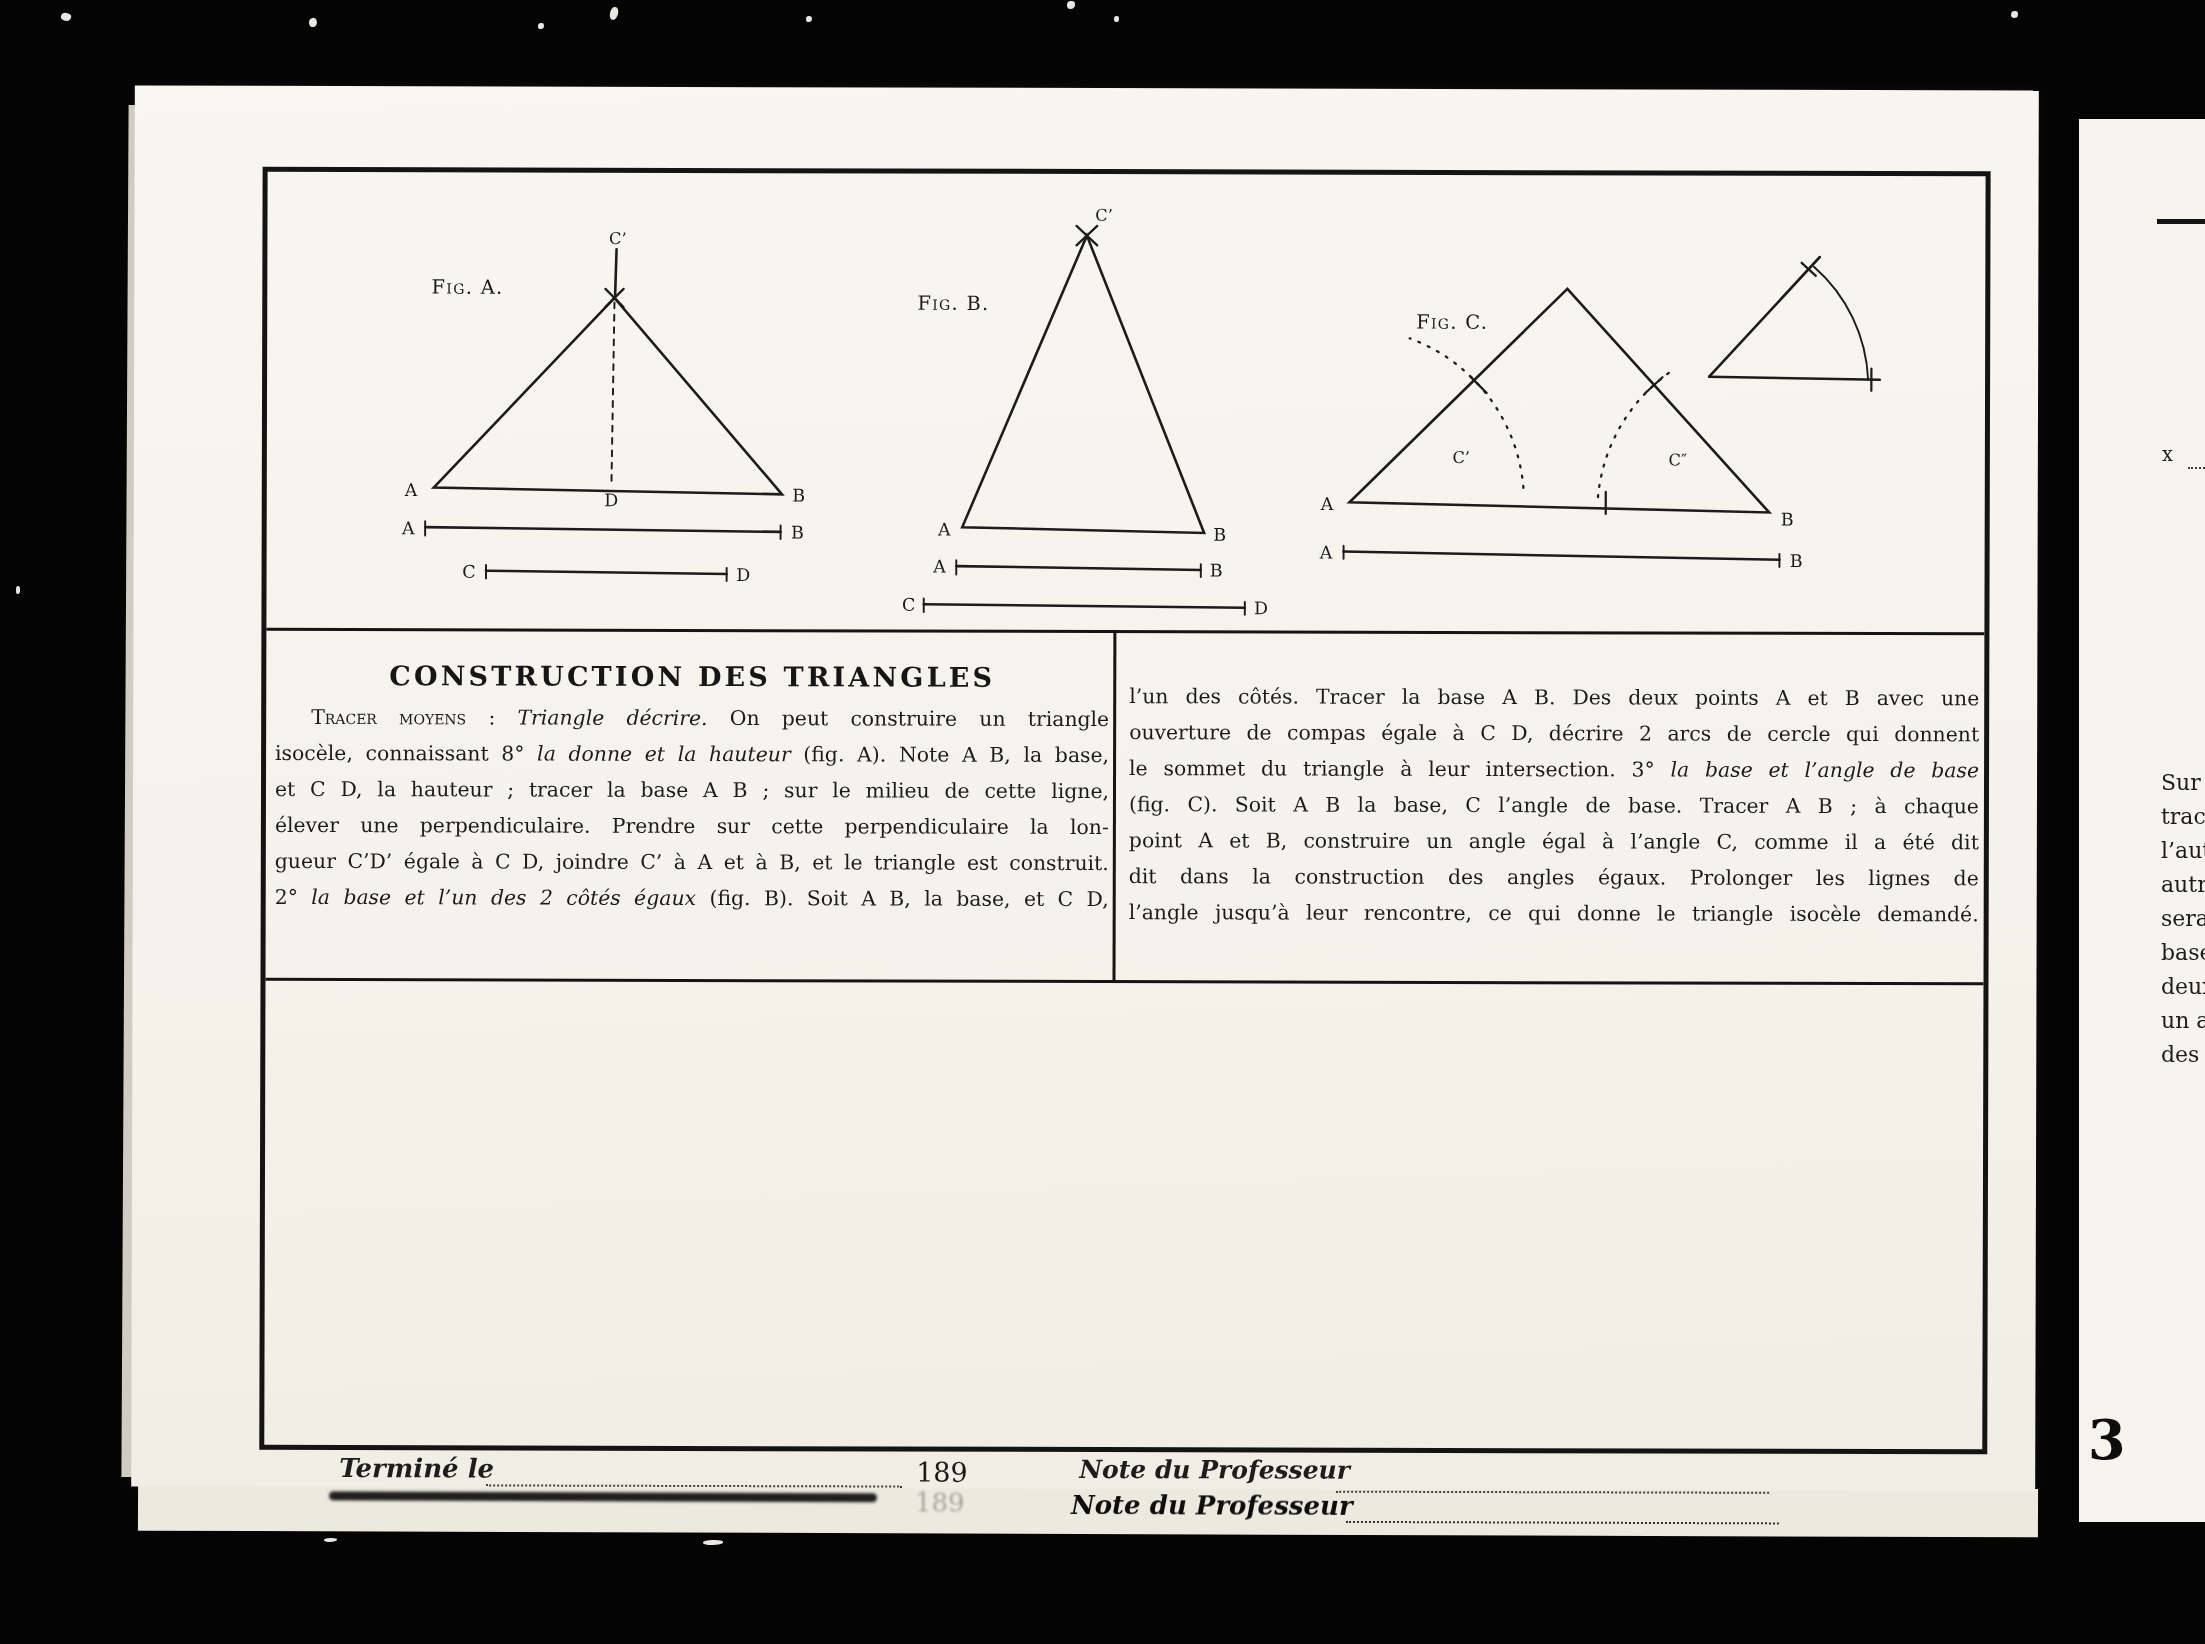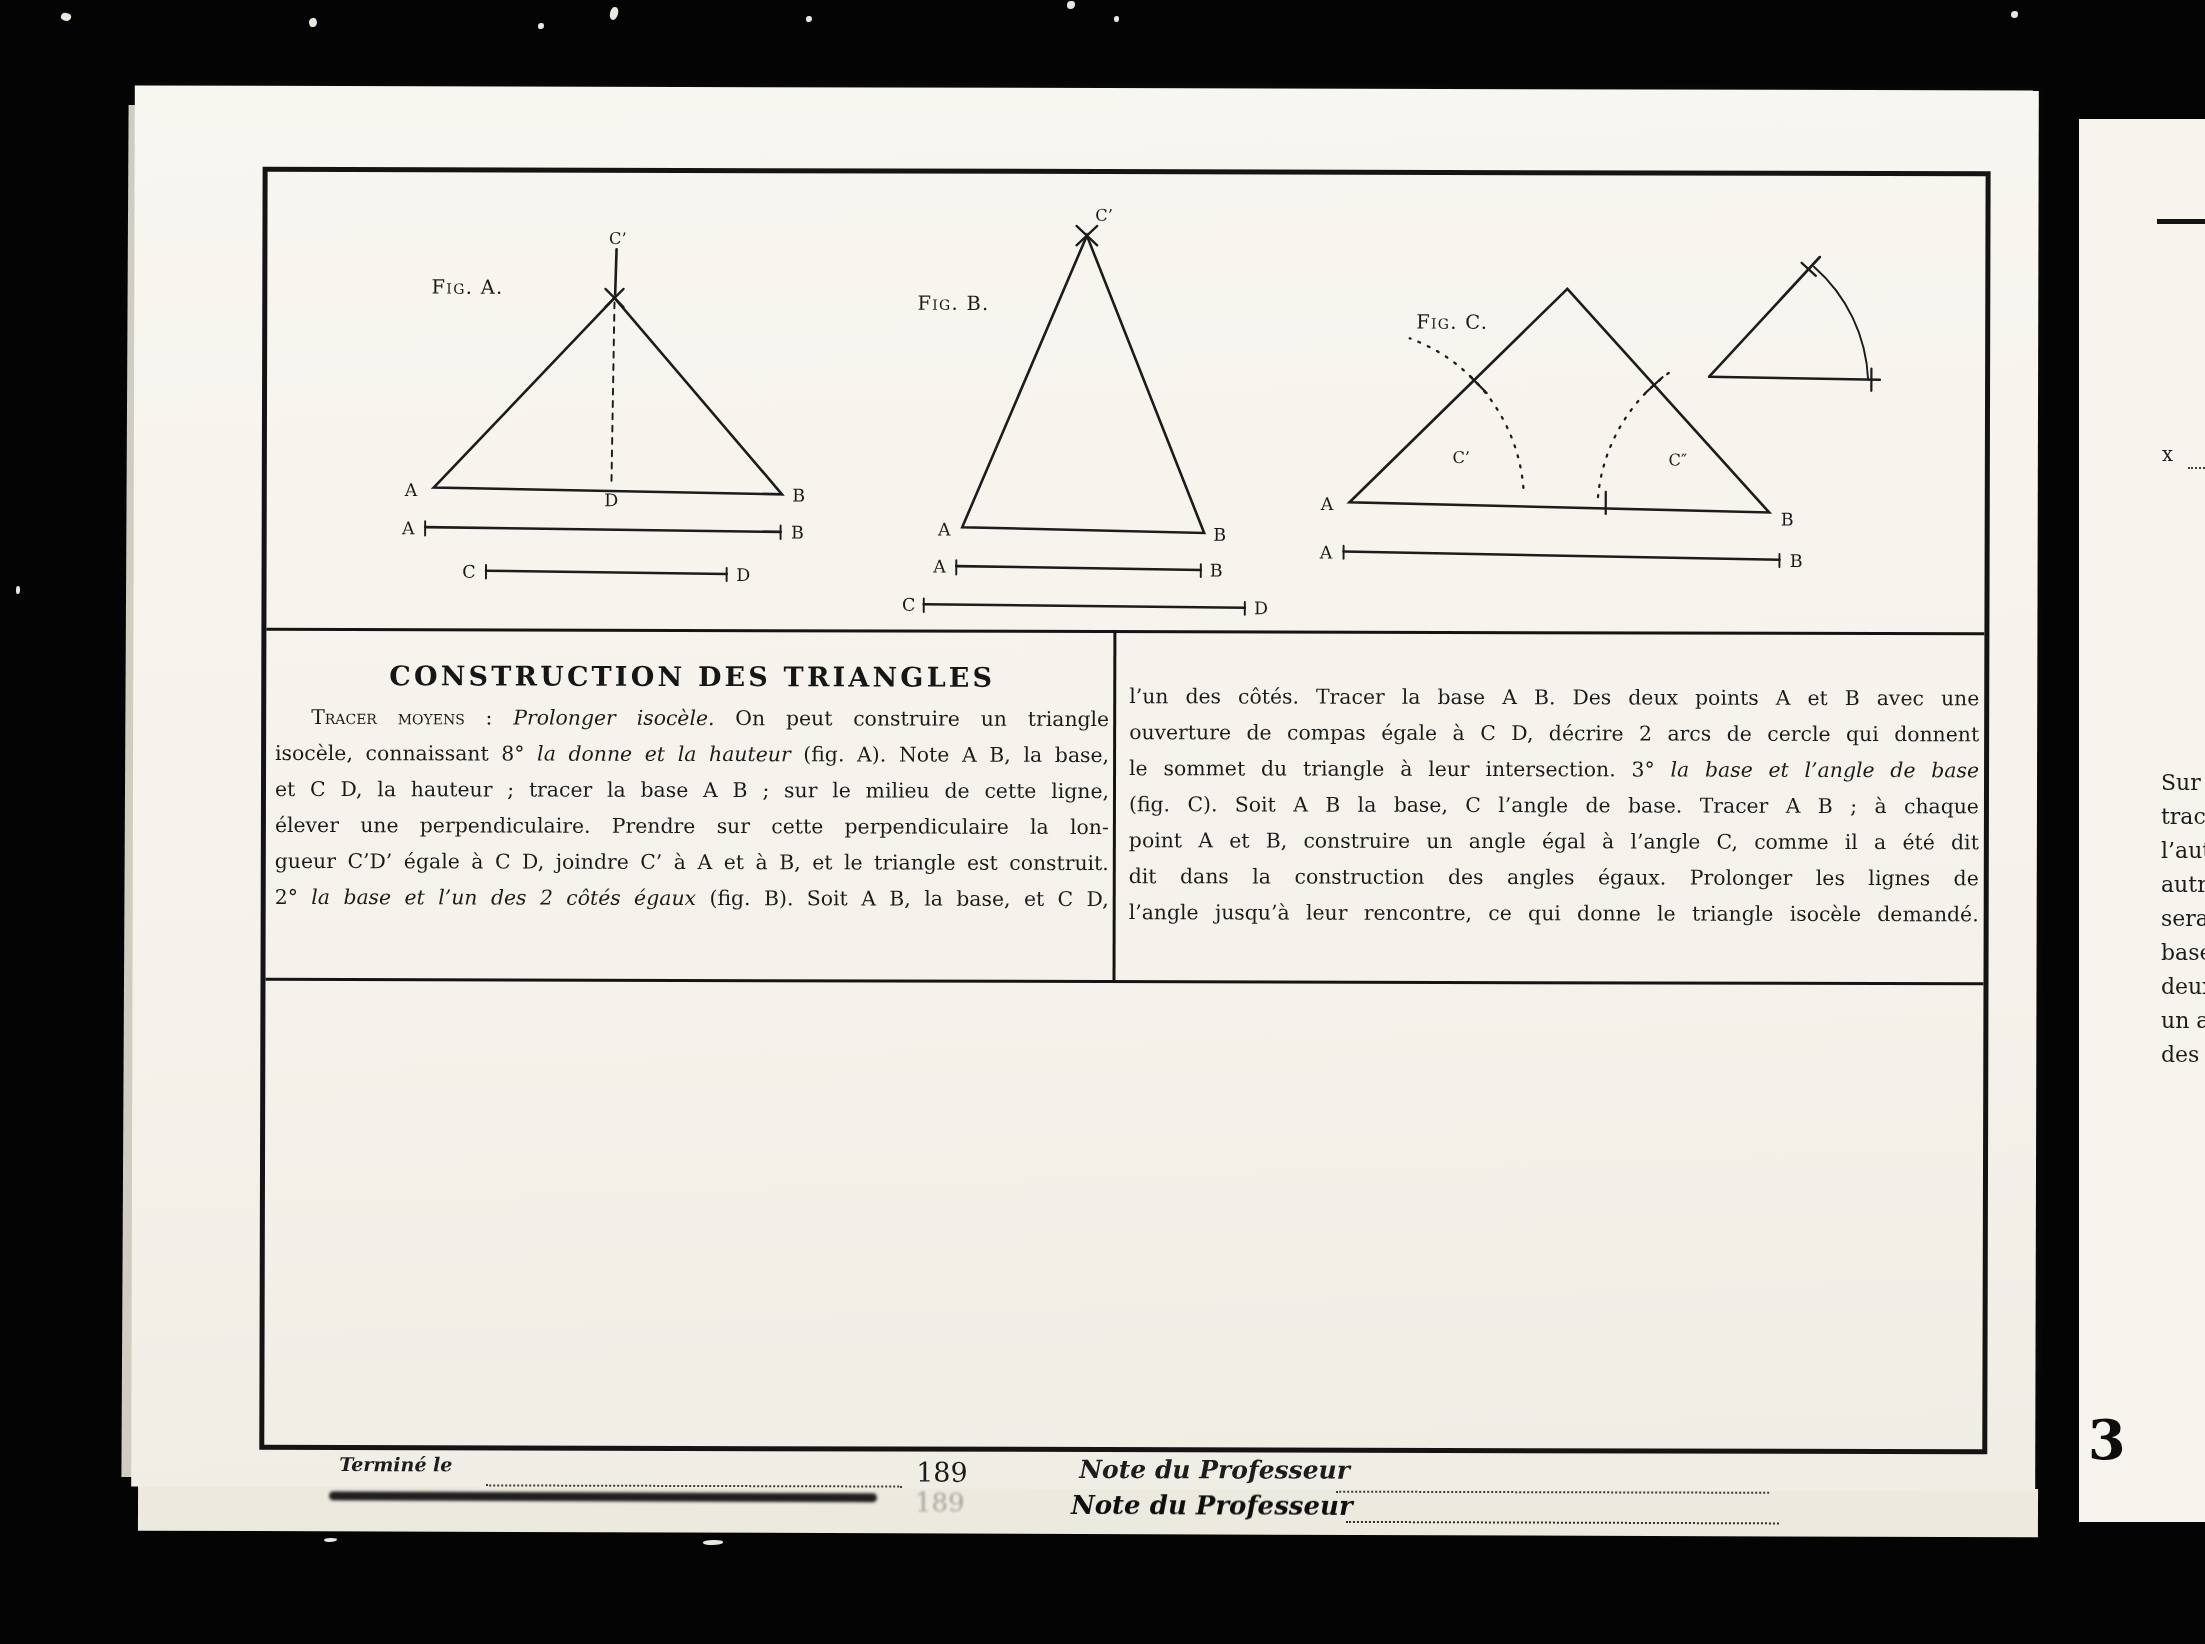--- a/index.html
+++ b/index.html
@@ -47,21 +47,21 @@
     letter-spacing:3.2px; color:#161616; }
   #left-lines { margin-top:7.8px; }
   #right-lines { padding-top:48px; }
   .tline { font-size:20.4px; line-height:36px; color:#1b1b1b; height:36px; overflow:hidden;
     text-align:justify; text-align-last:justify; }
   #left-lines .tline:first-child { text-indent:36px; }
   .it { font-style:italic; }
   .sc { font-variant:small-caps; }
 
   
-  .f-termine { position:absolute; left:208px; top:1367px; font-size:19px; font-style:italic;
+  .f-termine { position:absolute; left:208px; top:1367px; font-size:26px; font-style:italic;
     font-weight:bold; color:#1d1d1d; }
   .f-leader1 { position:absolute; left:355px; top:1398px; width:416px; height:0;
     border-bottom:2.6px dotted #3d3d3d; }
   .f-year { position:absolute; left:785px; top:1369px; font-size:27px; color:#1a1a1a; }
   .f-note { position:absolute; left:948px; top:1367px; font-size:25px; font-style:italic;
     font-weight:bold; color:#1d1d1d; }
   .f-leader2 { position:absolute; left:1205px; top:1402px; width:433px; height:0;
     border-bottom:2.6px dotted #3d3d3d; }
 
   
@@ -180,21 +180,21 @@
         <text class="ptlabel" x="2356" y="611">B</text>
       </svg>
 
       <div class="hdiv hdiv1"></div>
       <div class="hdiv hdiv2"></div>
       <div class="vdiv"></div>
 
       <div class="text-left">
         <div class="title">CONSTRUCTION DES TRIANGLES</div>
         <div id="left-lines">
-            <div class="tline"><span class="sc">Tracer moyens : </span><span class="it">Prolonger isocèle.</span><span> On peut construire un triangle</span></div>
+            <div class="tline"><span class="sc">Tracer moyens : </span><span class="it">Triangle décrire.</span><span> On peut construire un triangle</span></div>
             <div class="tline"><span>isocèle, connaissant 8° </span><span class="it">la donne et la hauteur</span><span> (fig. A). Note A B, la base,</span></div>
             <div class="tline"><span>et C D, la hauteur ; tracer la base A B ; sur le milieu de cette ligne,</span></div>
             <div class="tline"><span>élever une perpendiculaire. Prendre sur cette perpendiculaire la lon-</span></div>
             <div class="tline"><span>gueur C’D’ égale à C D, joindre C’ à A et à B, et le triangle est construit.</span></div>
             <div class="tline"><span>2° </span><span class="it">la base et l’un des 2 côtés égaux</span><span> (fig. B). Soit A B, la base, et C D,</span></div>
           </div>
       </div>
 
       <div class="text-right">
         <div id="right-lines">

